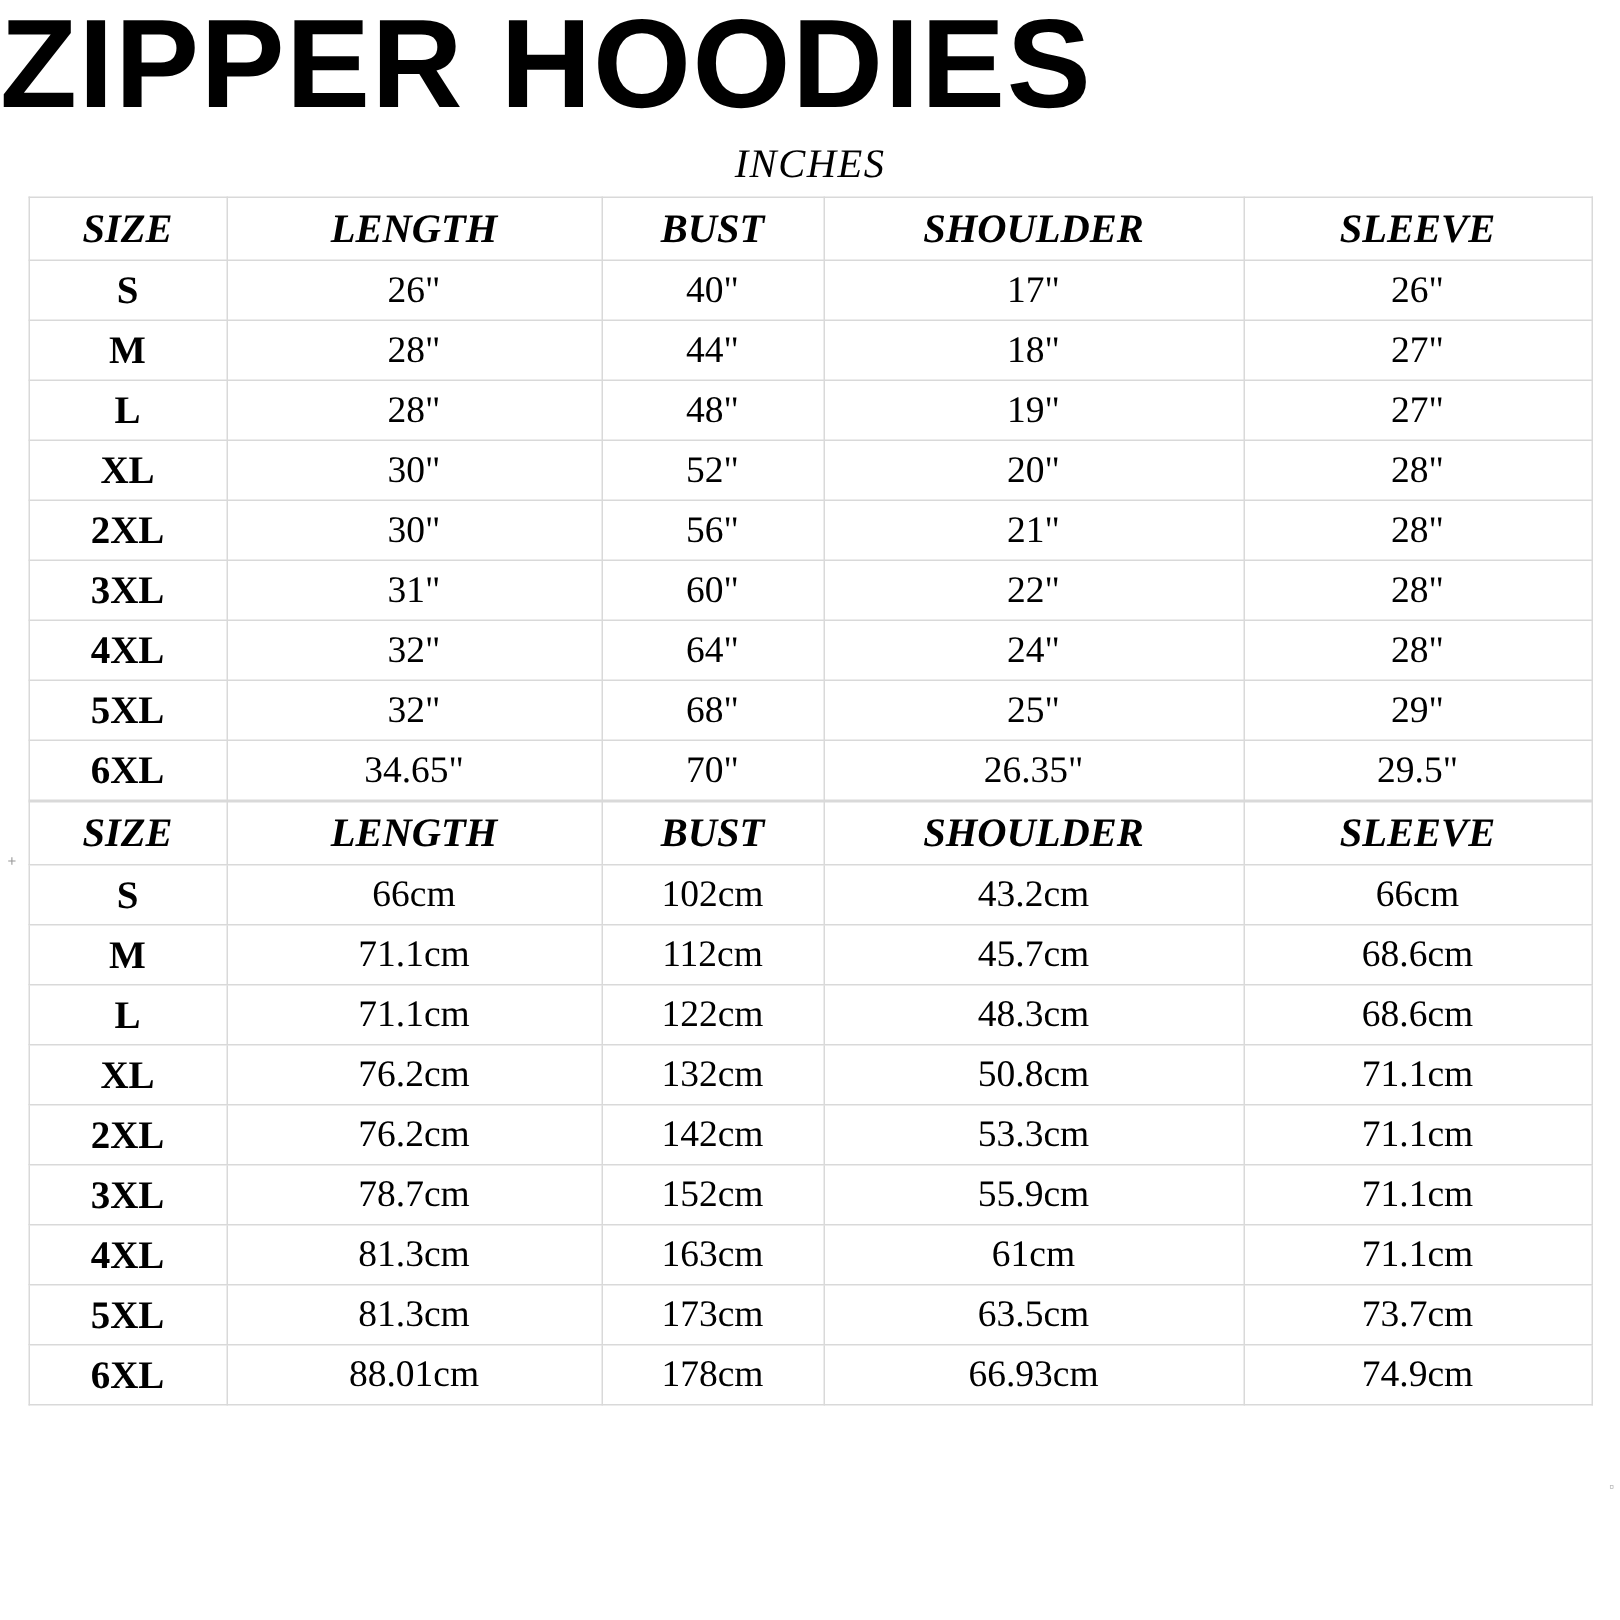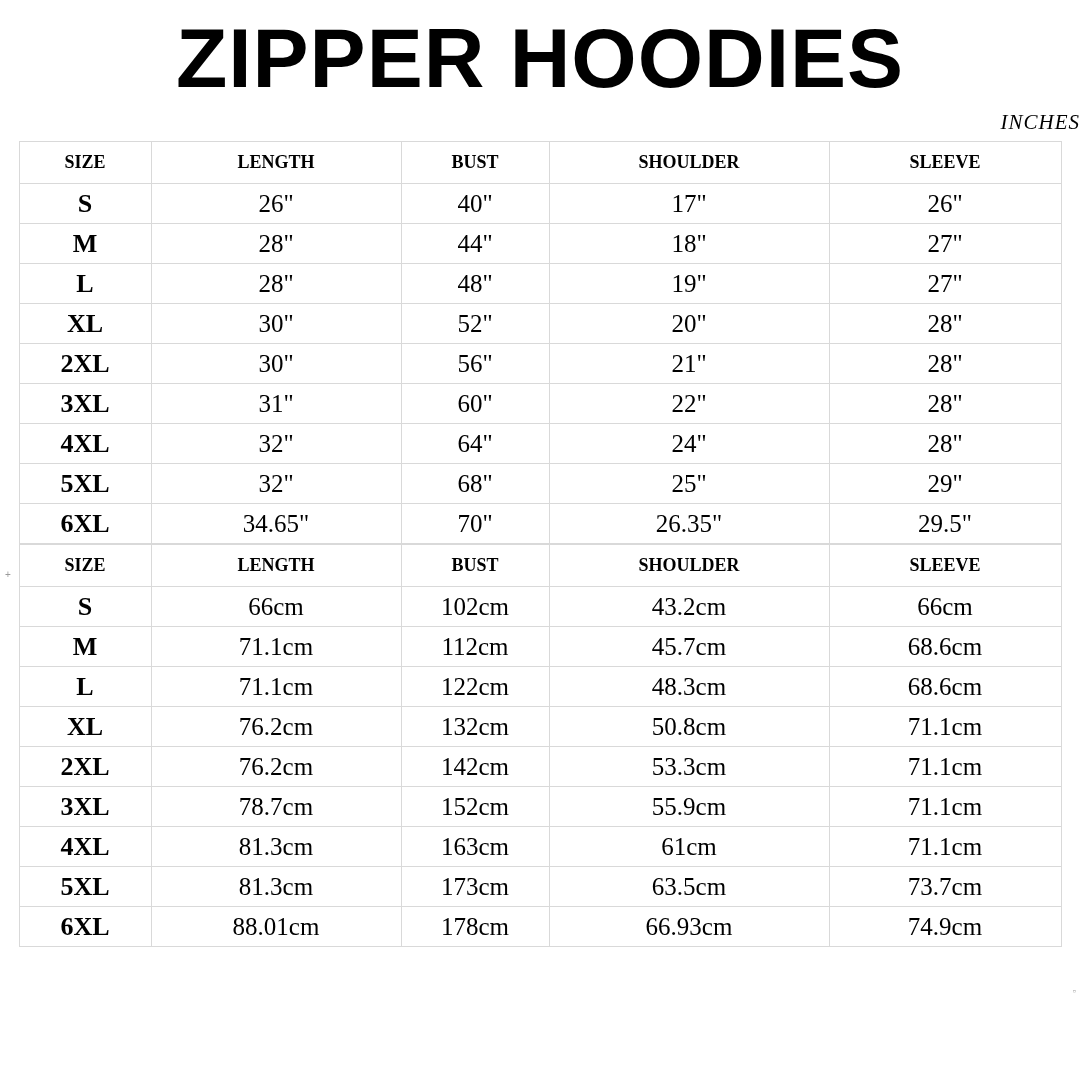--- a/index.html
+++ b/index.html
@@ -15,35 +15,34 @@
     overflow: hidden;
     position: relative;
   }
   .page {
     width: 1080px;
     height: 1080px;
     position: relative;
     box-sizing: border-box;
   }
   .title {
-    text-align: center;
+    text-align: left;
     font-family: "Liberation Sans", sans-serif;
     font-weight: bold;
     font-size: 84px;
     letter-spacing: 1px;
     line-height: 1;
-    padding-top: 16px;
     margin: 0 0 10px 0;
     white-space: nowrap;
   }
   .unit-label {
-    text-align: right;
+    text-align: center;
     font-family: "Liberation Serif", serif;
     font-style: italic;
-    font-size: 21px;
+    font-size: 27px;
     letter-spacing: 1px;
     margin: 0 0 6px 0;
   }
   .unit-label.second {
     margin-top: 12px;
   }
   table.size-table {
     border-collapse: collapse;
     width: 1042px;
     margin: 0 auto;
@@ -54,22 +53,23 @@
   table.size-table th {
     border: 1px solid #d9d9d9;
     text-align: center;
     font-family: "Liberation Serif", serif;
     padding: 0;
     height: 39px;
     vertical-align: middle;
   }
   table.size-table thead th {
     font-weight: bold;
-    font-size: 18px;
+    font-size: 27px;
     height: 41px;
+    font-style: italic;
   }
   table.size-table tbody td {
     font-size: 25px;
   }
   table.size-table tbody td.size-cell {
     font-weight: bold;
     font-size: 26px;
   }
   .col-size   { width: 132px; }
   .col-length { width: 250px; }

